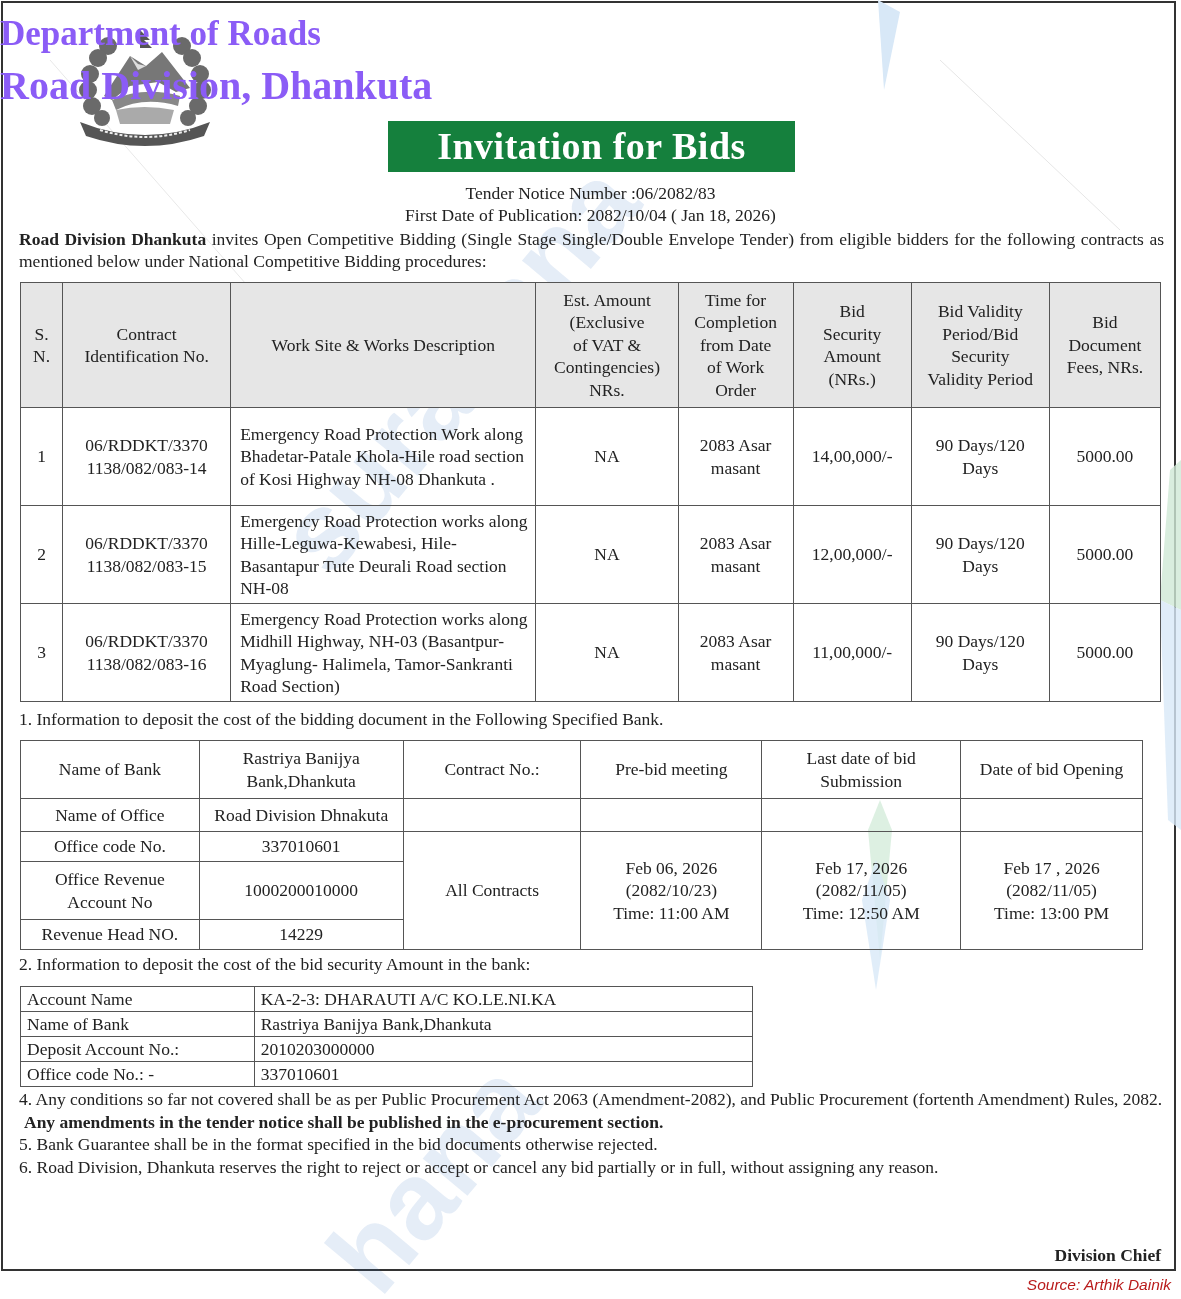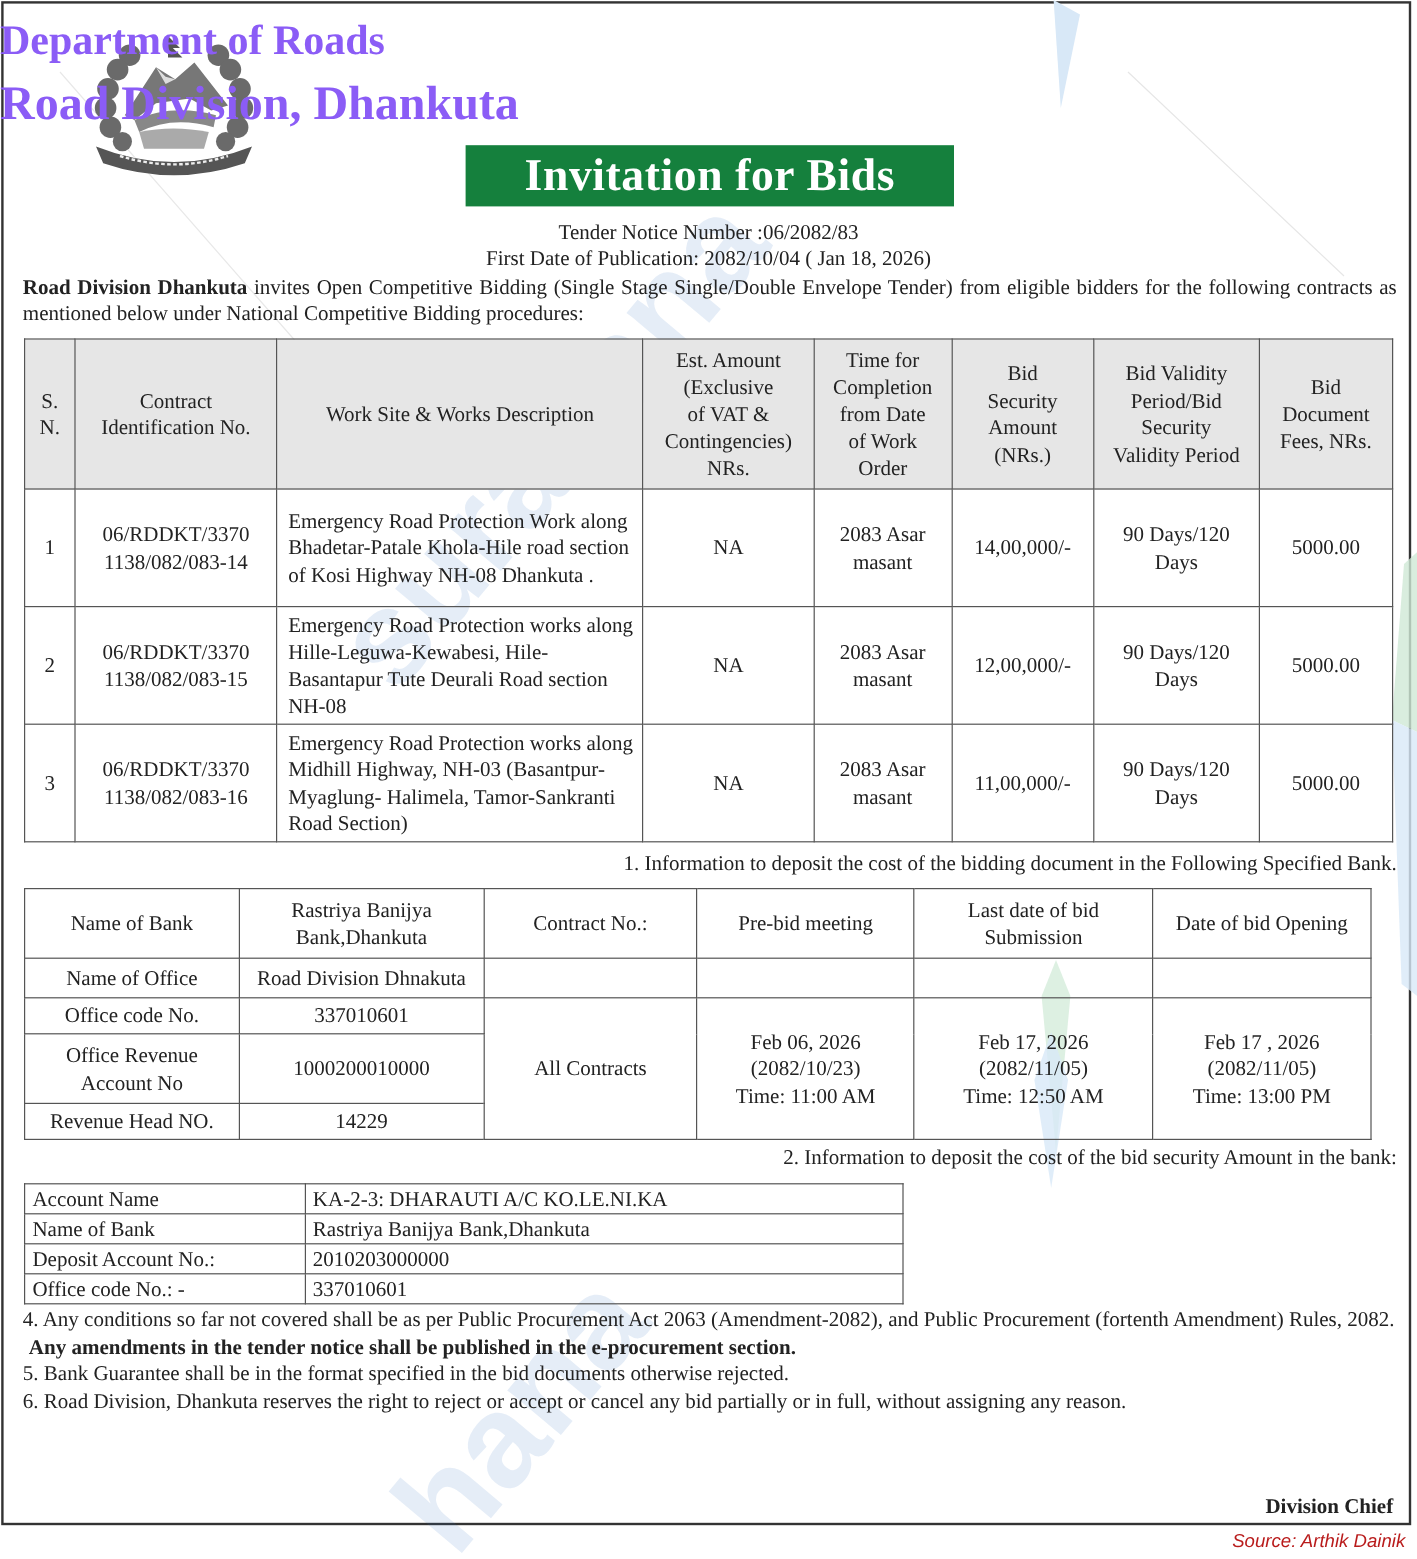--- a/index.html
+++ b/index.html
@@ -35,21 +35,21 @@
   td, th { border: 1.5px solid #555555; font-size: 17.5px; font-weight: normal; padding: 0 6px; line-height: 22.5px; }
 
   .main-table { left: 20px; top: 282px; width: 1141px; }
   .main-table th { background: #e6e6e6; text-align: center; vertical-align: middle; height: 124px; }
   .main-table td { text-align: center; vertical-align: middle; }
   .main-table td.desc { text-align: left; padding-left: 9px; }
   .main-table tr.r1 td { height: 97px; }
   .main-table tr.r2 td { height: 97px; }
   .main-table tr.r3 td { height: 97px; }
 
-  .note { position: absolute; left: 19px; font-size: 17.5px; line-height: 22px; width: 1145px; text-align: right; }
+  .note { position: absolute; left: 19px; font-size: 17.5px; line-height: 22px; width: 1145px; }
   .n1 { top: 708px; }
   .n2 { top: 953px; }
 
   .bank-table { left: 20px; top: 740px; width: 1123px; }
   .bank-table td { text-align: center; vertical-align: middle; }
 
   .sec-table { left: 20px; top: 986px; width: 733px; }
   .sec-table td { text-align: left; padding: 0 6px; height: 24px; line-height: 22px; }
 
   .terms { position: absolute; left: 19px; top: 1088px; width: 1145px; font-size: 17.5px; line-height: 22.5px; }

